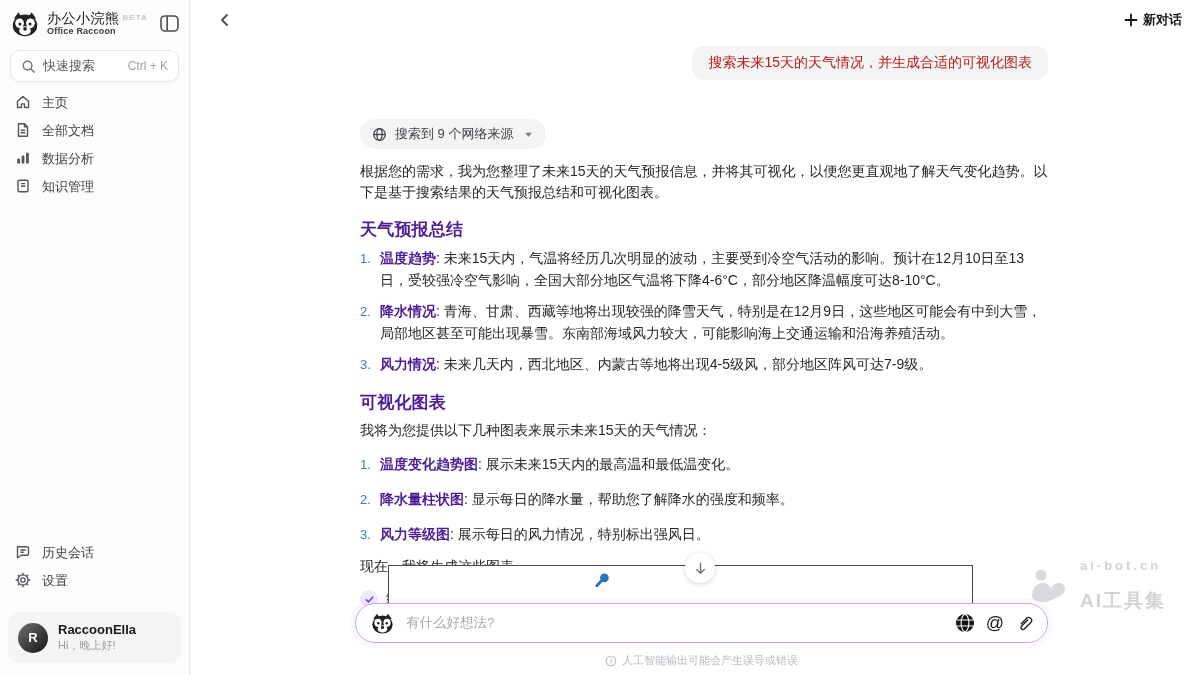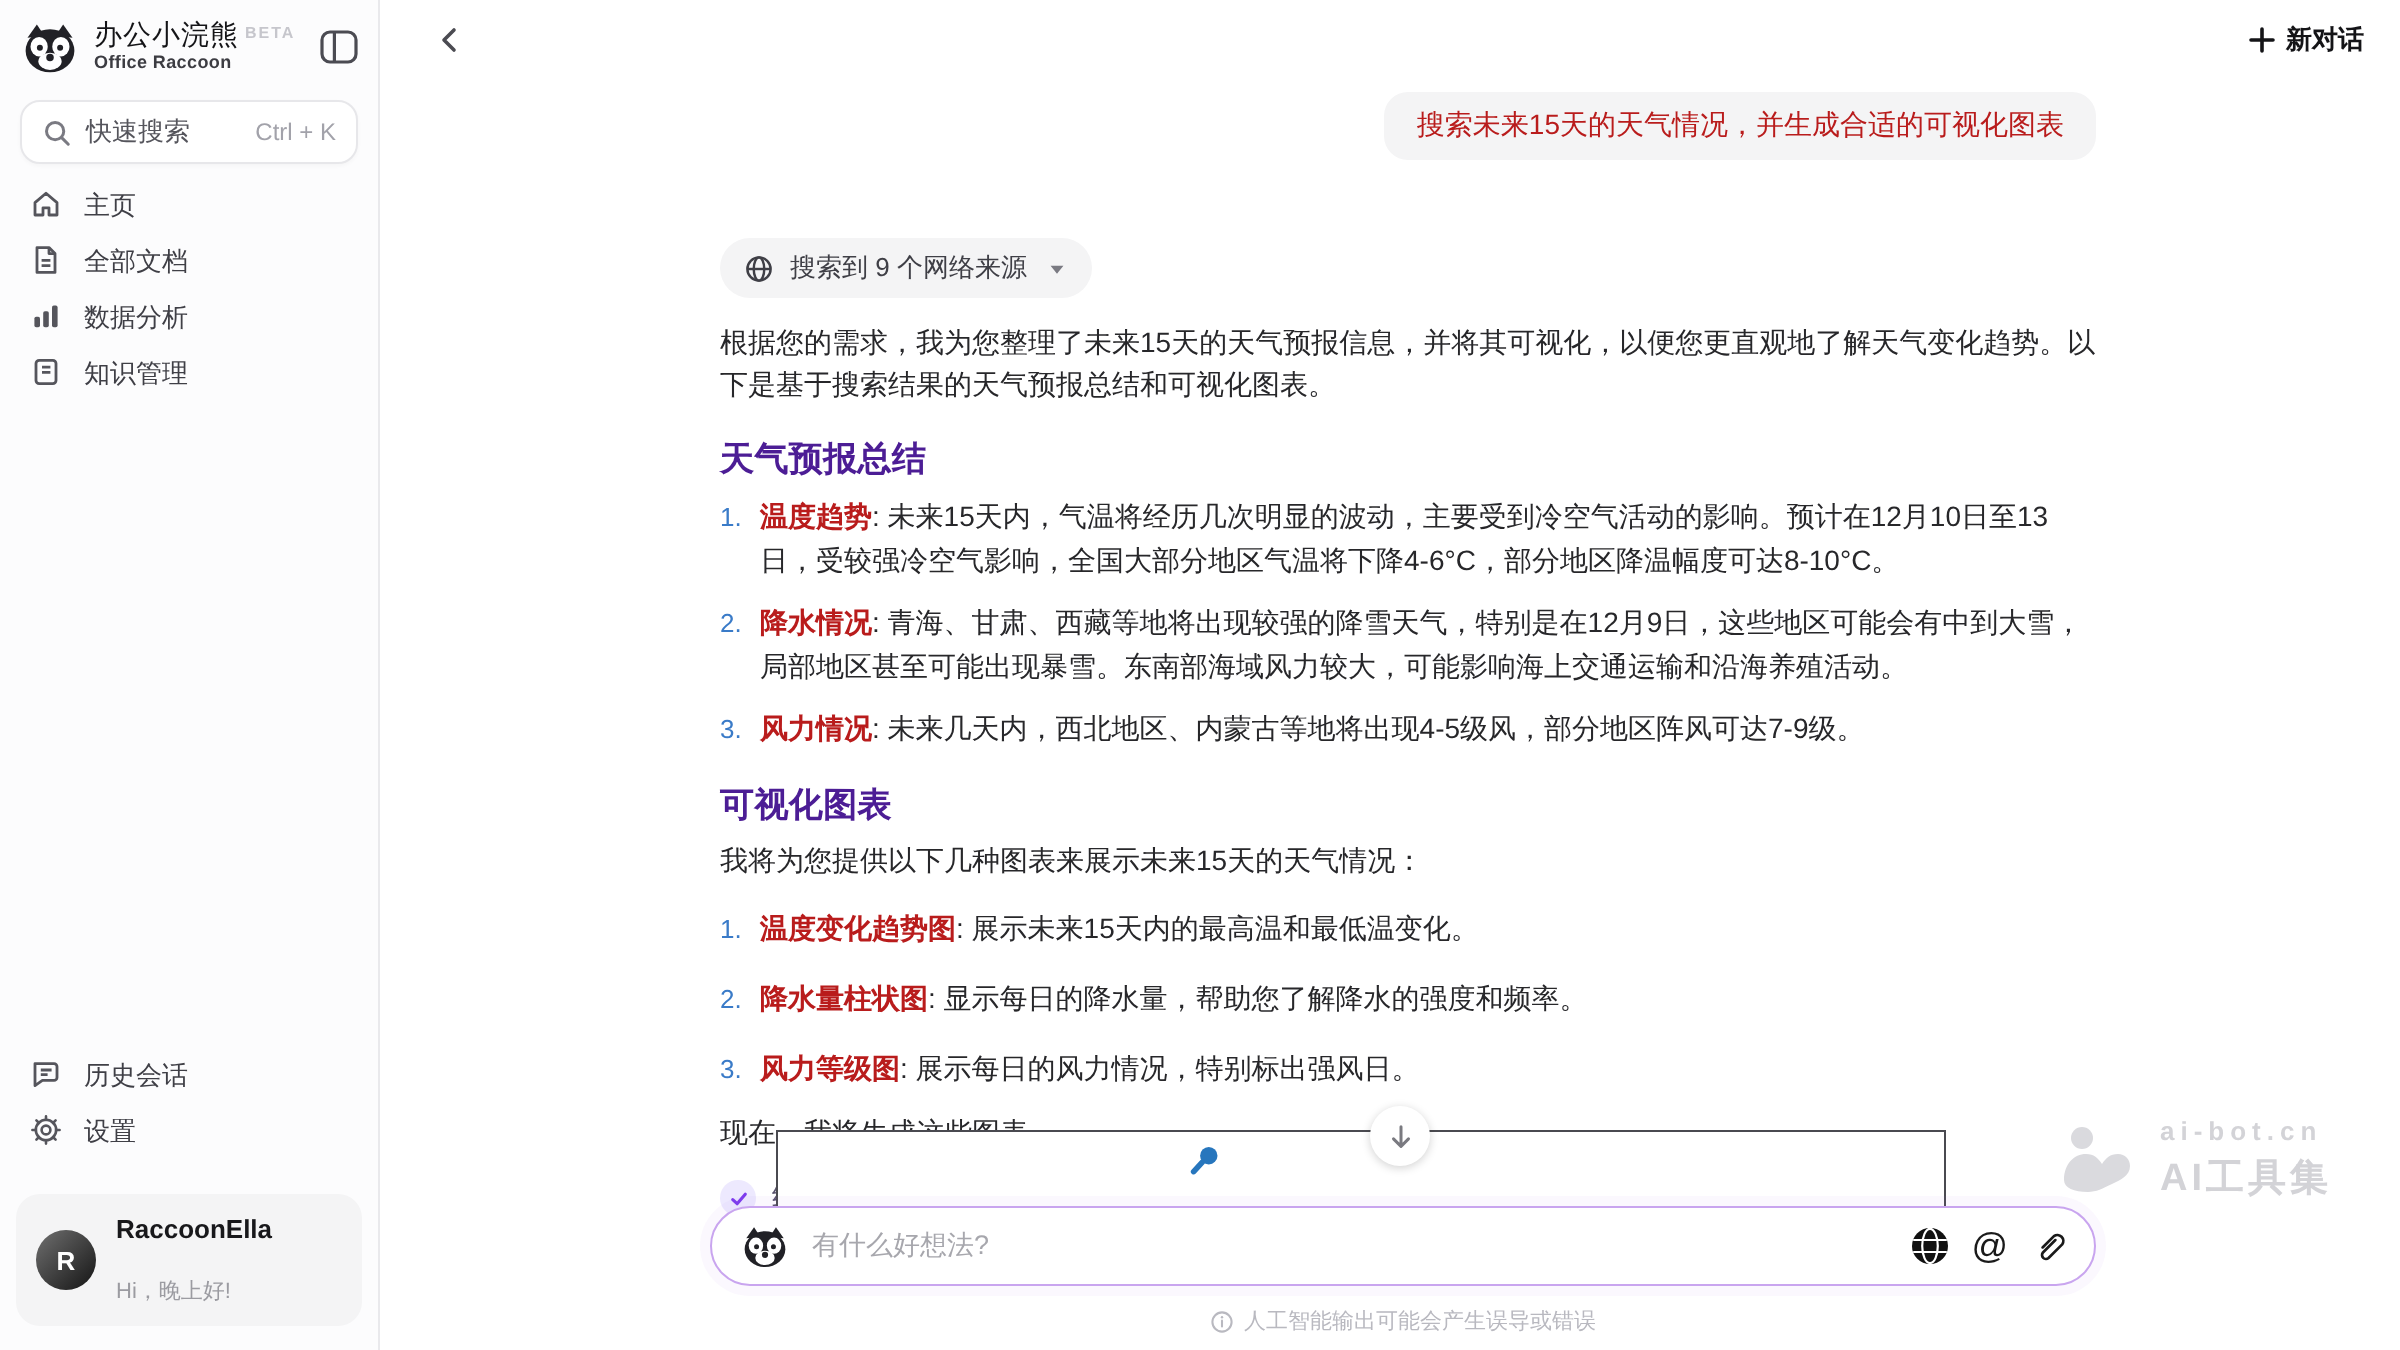--- a/index.html
+++ b/index.html
@@ -24,21 +24,21 @@
   .nav { padding:4px 0; }
   .nav-item { display:flex; align-items:flex-start; gap:11px; height:28px; padding:0 15px;
     font-size:13px; color:#3f3f46; cursor:pointer; }
   .nav-item .ic { color:#55555c; display:flex; }
   .spacer { flex:1; }
   .user-card { margin:8px 8px 12px 8px; background:#f4f4f5; border-radius:12px; padding:10px 10px;
     display:flex; align-items:center; gap:10px; cursor:pointer; }
   .avatar { width:30px; height:30px; border-radius:50%; background:linear-gradient(135deg,#707070,#141414);
     color:#fff; font-size:13px; font-weight:bold; display:flex; align-items:center; justify-content:center; }
   .user-name { font-size:13px; font-weight:bold; color:#18181b; }
-  .user-greet { font-size:11px; color:#9b9ba1; margin-top:16px; }
+  .user-greet { font-size:11px; color:#9b9ba1; margin-top:1px; }
 
   
   .main { position:absolute; left:191px; top:0; right:0; bottom:0; background:#fff; }
   .back-btn { position:absolute; left:26px; top:12px; color:#4b4b52; cursor:pointer; }
   .new-chat { position:absolute; right:18px; top:11px; display:flex; align-items:center; gap:5px;
     font-size:13px; font-weight:bold; color:#141417; cursor:pointer; }
 
   .chat-col { position:absolute; left:169px; top:46px; width:688px; }
   .bubble { float:right; max-width:640px; background:#f4f4f5; border-radius:12px;
     padding:8px 16px; font-size:14px; color:#b91c1c; }
@@ -49,21 +49,21 @@
   .sources .txt { font-size:13px; color:#3f3f46; }
   .sources .ic { color:#3f3f46; display:flex; }
   .sources .caret { color:#7a7a82; display:flex; margin-left:2px; }
 
   .p { font-size:14px; line-height:21px; color:#27272a; margin-top:12px; }
   h2.sec { font-size:17px; color:#4c1d95; margin:15px 0 6px 0; letter-spacing:.2px; }
   .olist { margin-top:6px; }
   .li { display:flex; margin-bottom:9px; font-size:14px; line-height:22px; }
   .li .num { flex:0 0 20px; color:#3a7bc8; font-size:13px; padding-top:1px; }
   .li .body { flex:1; color:#27272a; }
-  .li b { color:#b91c1c; }
+  .li b { color:#4c1d95; }
 
   .task-row { display:flex; align-items:center; gap:8px; margin-top:13px; }
   .task-check { width:18px; height:18px; border-radius:50%; background:#ede9fe;
     display:flex; align-items:center; justify-content:center; }
   .task-label { font-size:14px; color:#57516c; }
   .task-code { font-size:13px; font-weight:bold; color:#8b5cf6; letter-spacing:-1px; cursor:pointer; }
 
   .chart-box { position:absolute; left:197px; top:565px; width:585px; height:38px;
     border:1px solid #4a4a50; border-bottom:none; background:#fff; }
   .pin { position:absolute; left:205px; top:6px; }
@@ -76,21 +76,21 @@
     padding:16px 14px; z-index:5; box-shadow:0 0 0 5px rgba(168,120,240,.05); }
   .composer .ph { font-size:13.5px; color:#a7a7ad; flex:1; cursor:text; }
   .composer .icbtn { display:flex; align-items:center; cursor:pointer; color:#1a1a1a; }
   .composer .at { font-size:18px; font-weight:500; color:#1a1a1a; line-height:1; }
 
   .disclaimer { position:absolute; left:164px; top:653px; width:693px; text-align:center;
     font-size:11px; color:#b9b9c0; display:flex; align-items:center; justify-content:center; gap:5px; }
 
   .watermark { position:absolute; right:34px; top:558px; display:flex; align-items:center; gap:8px; }
   .wm-text .l1 { font-size:13px; font-weight:bold; letter-spacing:3px; color:#d3d3d7; }
-  .wm-text .l2 { font-size:19px; font-weight:bold; letter-spacing:2px; color:#d3d3d7; margin-top:3px; }
+  .wm-text .l2 { font-size:19px; font-weight:bold; letter-spacing:2px; color:#d3d3d7; margin-top:15px; }
 </style>
 </head>
 <body>
 
 <svg width="0" height="0" style="position:absolute">
   <defs>
     <g id="raccoon">
       <path d="M4 9 L9 2 L13 8 Z" fill="#212126"></path>
       <path d="M28 9 L23 2 L19 8 Z" fill="#212126"></path>
       <ellipse cx="16" cy="16" rx="13" ry="11.5" fill="#212126"></ellipse>

